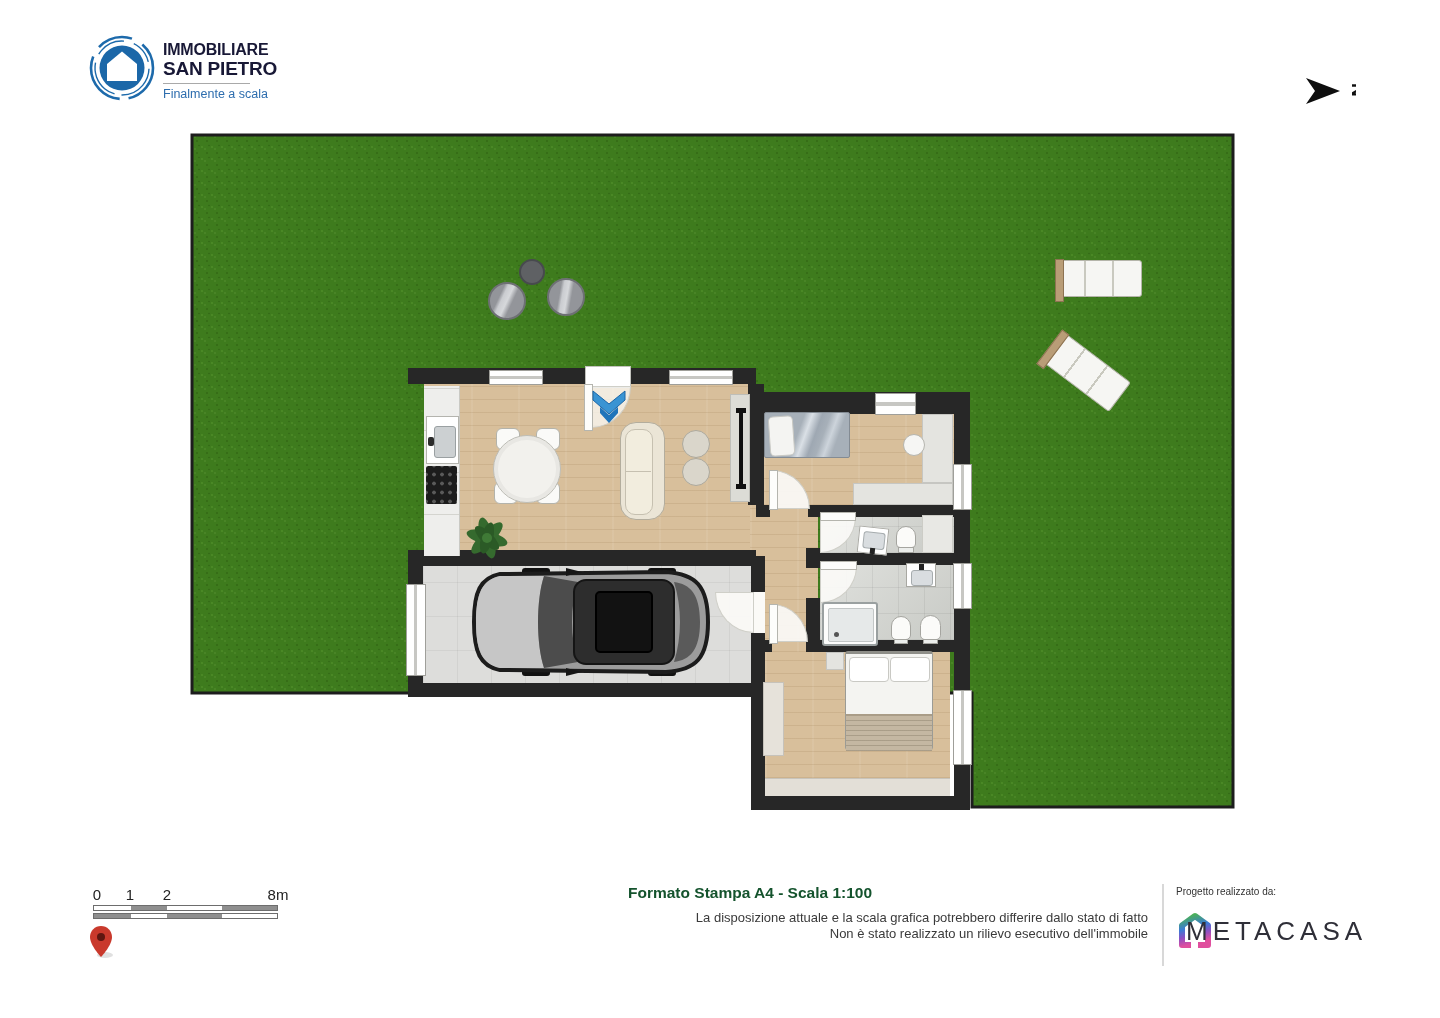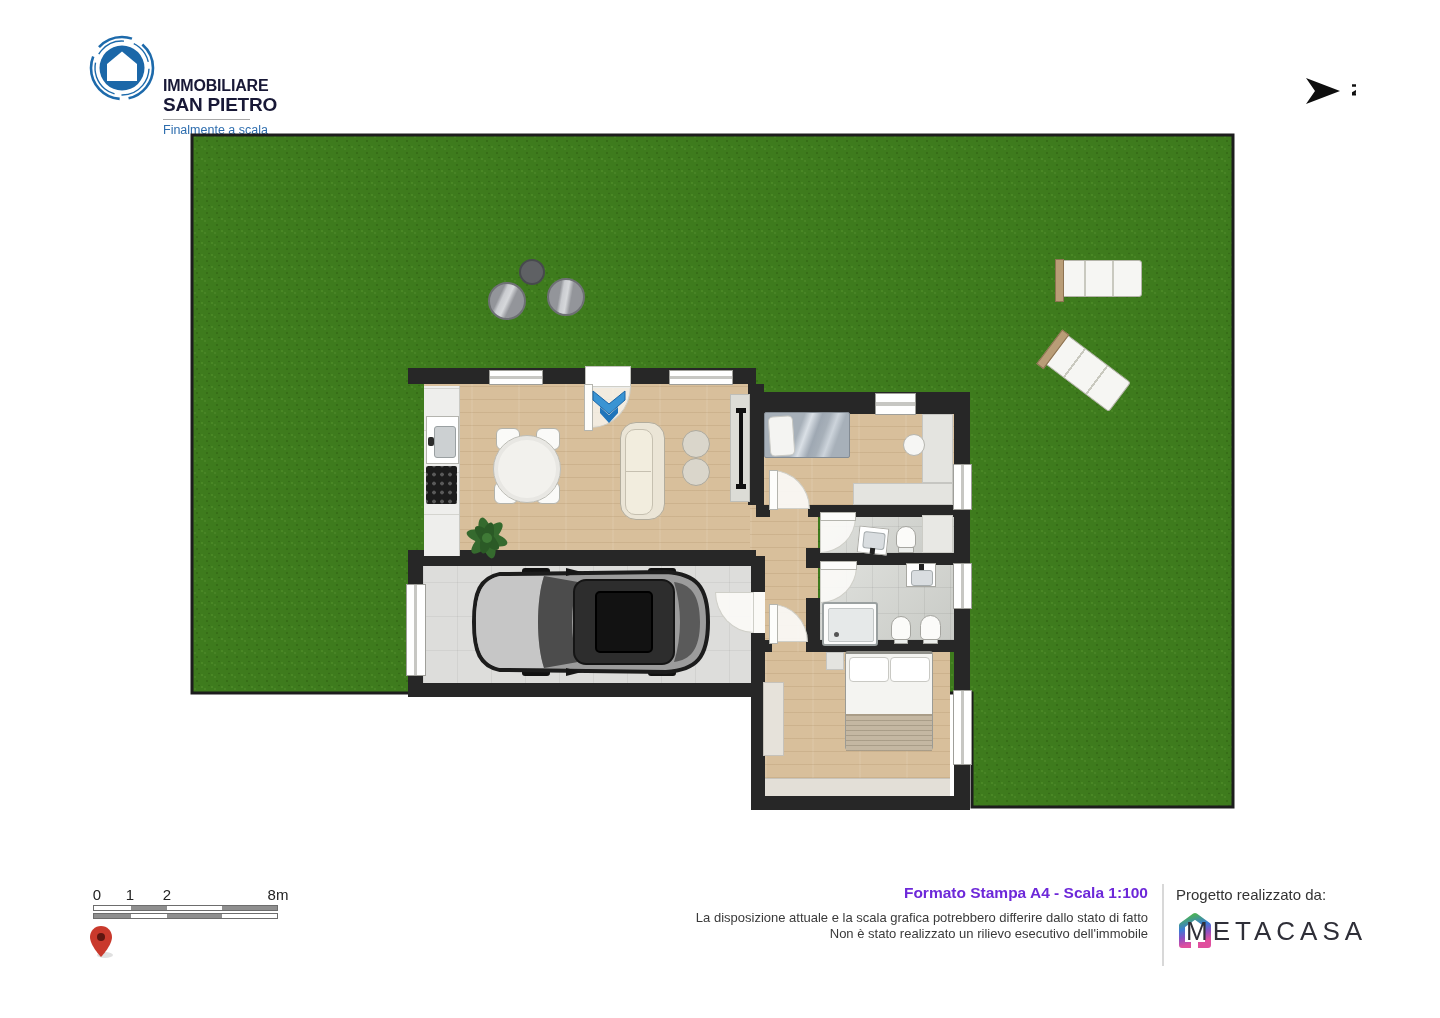--- a/index.html
+++ b/index.html
@@ -1,21 +1,21 @@
 <!DOCTYPE html>
 <html><head>
 <meta charset="utf-8">
 <style>
   html,body{margin:0;padding:0;background:#fff;}
   .page{position:relative;width:1440px;height:1018px;background:#ffffff;overflow:hidden;
         font-family:"Liberation Sans",sans-serif;color:#2b2b2b;}
   .abs{position:absolute;}
 
   
-  .brand-line1{font-size:16px;font-weight:bold;letter-spacing:-0.2px;color:#181836;line-height:18px;margin-top:36px;}
+  .brand-line1{font-size:16px;font-weight:bold;letter-spacing:-0.2px;color:#181836;line-height:18px;}
   .brand-line2{font-size:19px;font-weight:bold;letter-spacing:-0.2px;color:#181836;line-height:20px;}
   .brand-divider{width:87px;height:1px;background:#a9a9a9;margin:4px 0 3px 0;}
   .brand-tagline{font-size:12.5px;color:#2d6dae;}
 
   
   .wall{position:absolute;background:#272727;}
   .wood{background-color:#d8bf9b;
         background-image:repeating-linear-gradient(0deg,rgba(120,85,40,.12) 0 1px,transparent 1px 13px),
                          repeating-linear-gradient(90deg,rgba(255,255,255,.07) 0 2px,transparent 2px 47px);}
   .tile{background-color:#d3d5d0;
@@ -28,23 +28,23 @@
   .winH{position:absolute;border:1px solid #9f9f9a;
         background:linear-gradient(to bottom,#fff 0 40%,#c7c7c3 40% 58%,#fff 58% 100%);}
   .winV{position:absolute;border:1px solid #9f9f9a;
         background:linear-gradient(to right,#fff 0 40%,#c7c7c3 40% 58%,#fff 58% 100%);}
   .arc{position:absolute;background:rgba(251,250,247,.92);border:1px solid #cfcfc8;}
   .leaf{position:absolute;background:#fdfdfb;border:1px solid #b5b5ae;}
   .furn{position:absolute;box-sizing:border-box;}
 
   
   .addr{font-size:16.5px;line-height:19.5px;color:#2b2b2b;}
-  .print-title{font-size:15.5px;font-weight:bold;color:#6d28d9;text-align:right;}
+  .print-title{font-size:15.5px;font-weight:bold;color:#14532d;}
   .print-line{font-size:13px;line-height:16px;color:#3a3a3a;text-align:right;}
-  .credits-label{font-size:15px;color:#333;}
+  .credits-label{font-size:10px;color:#333;}
   .metacasa-word{font-size:26px;letter-spacing:5px;color:#2f2f38;}
   .sb-label{position:absolute;font-size:15px;color:#222;transform:translateX(-50%);}
   .sb-row{display:flex;height:4px;border:1px solid #6d6d6d;}
   .sb-seg{height:100%;}
 </style>
 </head>
 <body>
 
 <div class="page">
 

